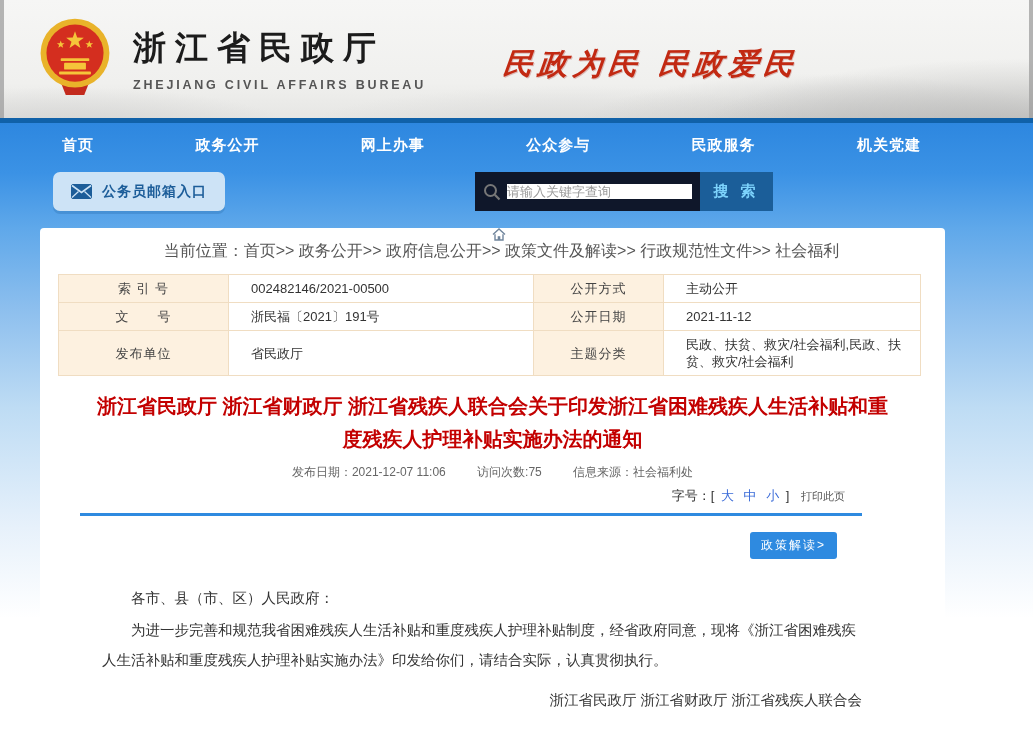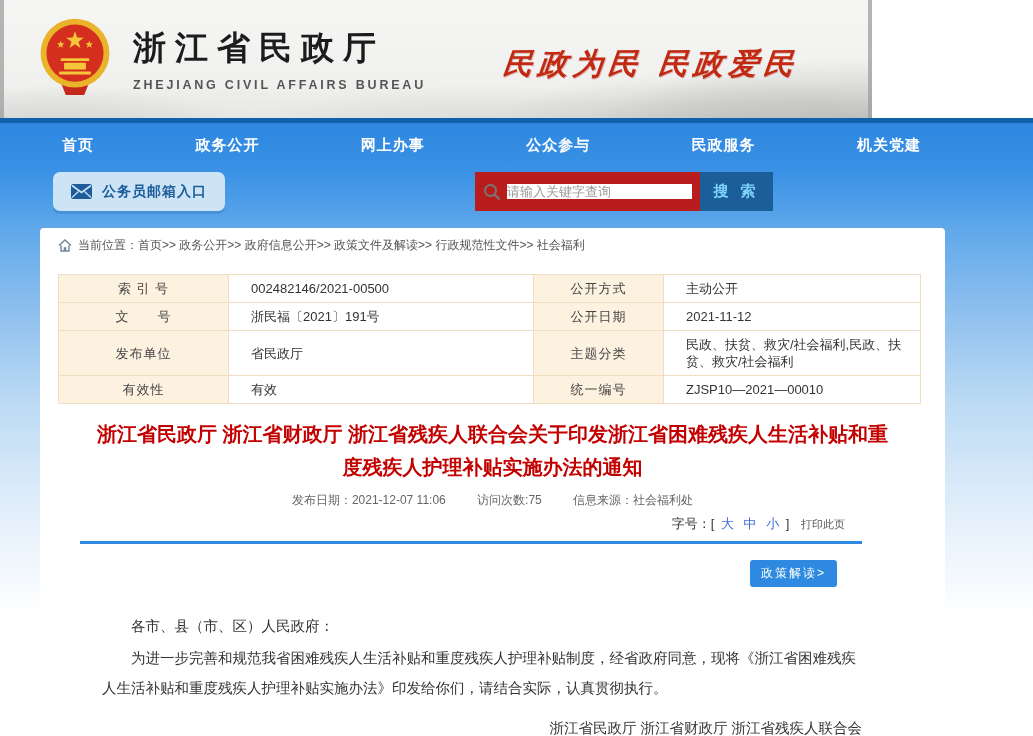--- a/index.html
+++ b/index.html
@@ -14,21 +14,21 @@
   
   .bg-gradient {
     position:absolute; top:118px; left:0; width:1033px; height:618px;
     background: linear-gradient(180deg,
       #2c86df 0px, #3b92e5 55px, #5fa8ea 110px,
       #8fc0ee 195px, #bedcf4 290px, #e7f1fb 410px, #ffffff 500px);
   }
 
   
   .header {
-    position:absolute; top:0; left:0; width:872px; height:118px;
+    position:absolute; top:0; left:0; width:1033px; height:118px;
     background:
       radial-gradient(52% 130px at 99% 118%, #b5b5b4 0%, rgba(181,181,180,0) 62%),
       radial-gradient(40% 105px at 80% 120%, #c4c4c3 0%, rgba(196,196,195,0) 65%),
       radial-gradient(45% 85px at 55% 116%, #d8d8d7 0%, rgba(216,216,215,0) 60%),
       radial-gradient(35% 70px at 6% 112%, #d2d2d1 0%, rgba(210,210,209,0) 65%),
       linear-gradient(180deg, #f6f6f5 0%, #f0f0ee 70%, #e6e6e4 100%);
   }
   .header .edge-left, .header .edge-right {
     position:absolute; top:0; width:4px; height:100%; background:#9e9e9e; opacity:.75;
   }
@@ -67,42 +67,42 @@
   .subbar { position:absolute; top:167px; left:18px; width:860px; height:61px; }
   .mailbox-btn {
     position:absolute; left:35px; top:5px; height:39px;
     background:#cde3f6; border-radius:7px;
     display:flex; align-items:center; padding:0 18px;
     box-shadow:0 3px 0 rgba(10,70,130,.18); cursor:pointer;
   }
   .mailbox-btn .label { margin-left:10px; color:#1c5d99; font-size:14px; font-weight:bold; letter-spacing:1px; }
   .search-group { position:absolute; right:105px; top:5px; height:39px; display:flex; }
   .search-box {
-    width:225px; height:39px; background:#b91c1c; display:flex; align-items:center; padding:0 8px;
+    width:225px; height:39px; background:#0f172a; display:flex; align-items:center; padding:0 8px;
   }
   .search-input {
     border:none; outline:none; flex:1; font-size:13px; color:#333;
     font-family:"Liberation Sans",sans-serif; margin-left:6px;
   }
   .search-input::placeholder { color:#9a9a9a; }
   .search-btn {
     width:73px; height:39px; background:#1b5e99; color:#7dd3fc;
     font-size:15px; letter-spacing:4px; border:none; cursor:pointer;
     font-family:"Liberation Sans",sans-serif; font-weight:bold;
   }
 
   
   .panel {
     position:absolute; left:40px; top:228px; width:905px; height:508px;
     background:#fff; border-radius:4px 4px 0 0; overflow:hidden;
   }
 
   .breadcrumb {
     height:34px; display:flex; align-items:center; padding-left:18px;
-    font-size:12px; color:#555;
+    font-size:16px; color:#555;flex-direction:column;
   }
   .breadcrumb .home-icon { margin-right:6px; display:inline-flex; }
   .breadcrumb-path { cursor:pointer; }
 
   table.info-table { border-collapse:collapse; margin:12px 0 0 18px; table-layout:fixed; }
   .info-table td {
     border:1px solid #f0ddc2; font-size:13px; color:#333;
     padding:5px 8px; line-height:17px;
   }
   .info-table td.lbl { background:#fdf1e0; text-align:center; color:#444; letter-spacing:1px; }
@@ -229,26 +229,20 @@
       <td class="val">浙民福〔2021〕191号</td>
       <td class="lbl">公开日期</td>
       <td class="val">2021-11-12</td>
     </tr>
     <tr>
       <td class="lbl">发布单位</td>
       <td class="val">省民政厅</td>
       <td class="lbl">主题分类</td>
       <td class="val">民政、扶贫、救灾/社会福利,民政、扶贫、救灾/社会福利</td>
     </tr>
-    <tr>
-      <td class="lbl">有效性</td>
-      <td class="val">有效</td>
-      <td class="lbl">统一编号</td>
-      <td class="val">ZJSP10—2021—00010</td>
-    </tr>
   </tbody>
     </table>
 
   <div class="doc-title">浙江省民政厅 浙江省财政厅 浙江省残疾人联合会关于印发浙江省困难残疾人生活补贴和重度残疾人护理补贴实施办法的通知</div>
 
   <div class="doc-meta">
     <span>发布日期：2021-12-07 11:06</span>
     <span>访问次数:75</span>
     <span>信息来源：社会福利处</span>
   </div>

